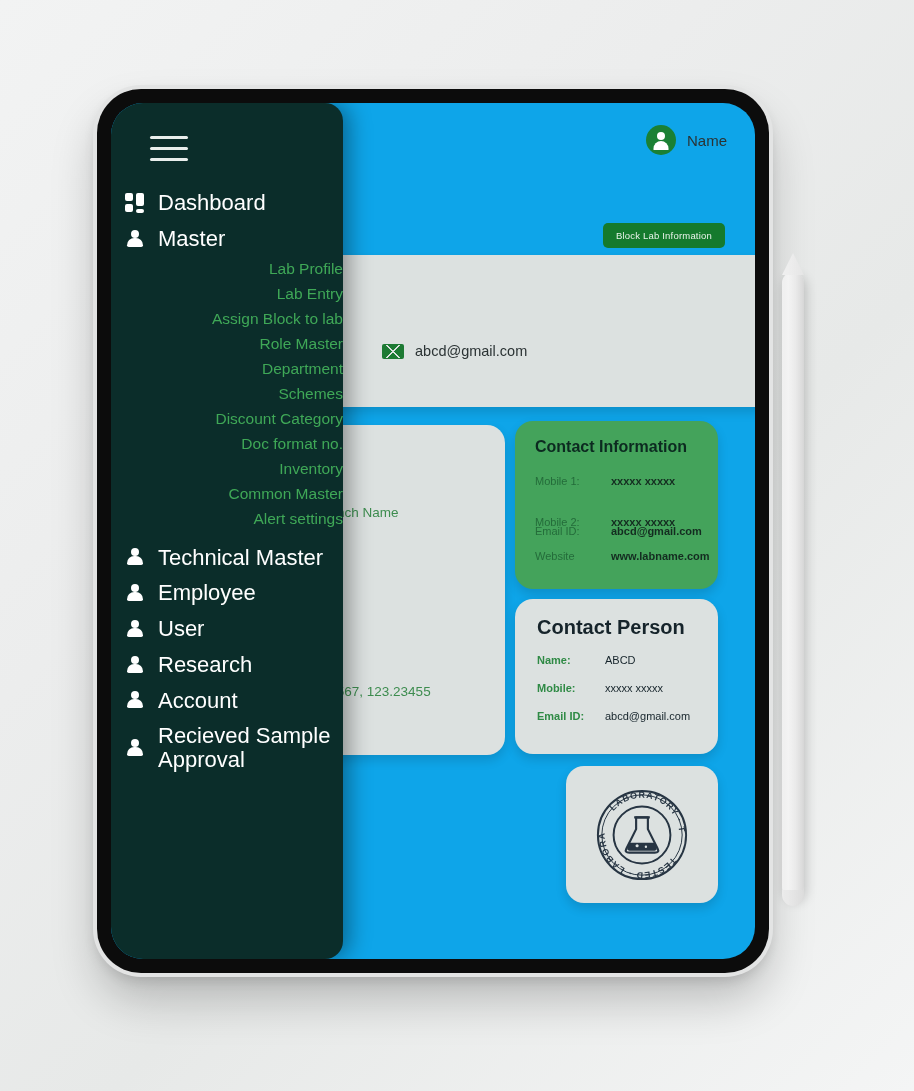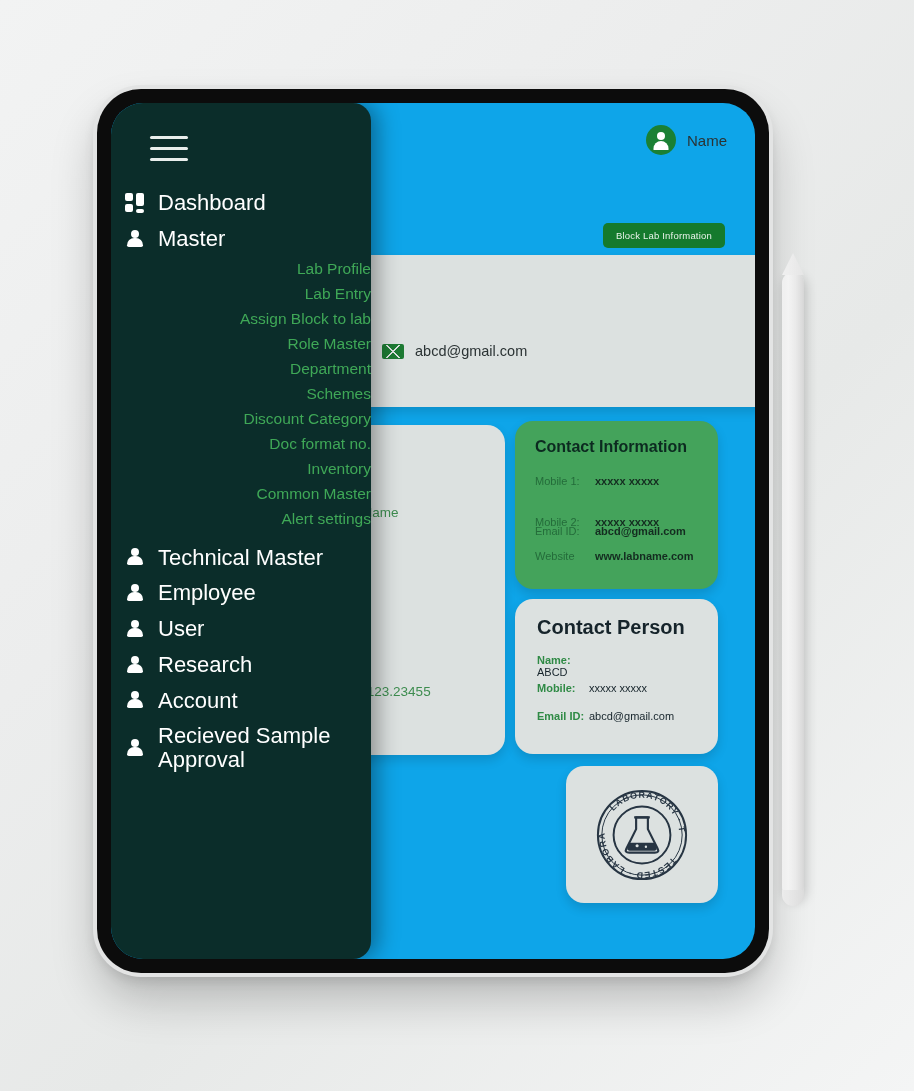--- a/index.html
+++ b/index.html
@@ -113,21 +113,21 @@
   
   #branchcard{ left:9px; top:322px; width:385px; height:330px; }
   .branchtitle{ position:absolute; left:196px; top:80px; font-size:13.5px; color:#3d8c4f; }
   .branchcoord{ position:absolute; left:168px; top:259px; font-size:13.5px; color:#3d8c4f; }
 
   
   #contactinfo{ left:404px; top:318px; width:203px; height:168px;
                 background:#44a35b; }
   #contactinfo .ctitle{ position:absolute; left:20px; top:17px;
     font-size:16px; font-weight:700; color:#0c2a20; }
-  .kv{ position:absolute; display:flex; font-size:11px; }
+  .kv{ position:absolute; display:flex; font-size:11px;gap:16px; }
   .kv .k{ width:60px; color:#246c3a; }
   .kv .v{ color:#142c20; font-weight:700; }
 
   
   #contactperson{ left:404px; top:496px; width:203px; height:155px; }
   #contactperson .ctitle{ position:absolute; left:22px; top:17px;
     font-size:20px; font-weight:700; color:#16242b; }
   #contactperson .kv .k{ width:52px; color:#2f8a45; font-weight:700;}
   #contactperson .kv .v{ color:#16242b; font-weight:400; }
 
@@ -135,21 +135,21 @@
   #bottomleft{ left:9px; top:665px; width:175px; height:135px; }
   #bottomright{ left:455px; top:663px; width:152px; height:137px;
                 display:flex;align-items:center;justify-content:center; }
 
   
   .stamp{ width:98px; height:98px; }
 
   
   #drawer{
     position:absolute; left:0; top:0;
-    width:260px; height:100%;
+    width:232px; height:100%;
     background:#0b2d2a;
     border-radius:18px;
     box-shadow:6px 0 22px rgba(0,0,0,0.38);
     z-index:5;
     overflow:hidden;
   }
   .hamb{ position:absolute; left:39px; top:33px; width:38px; cursor:pointer; }
   .hamb span{ display:block; height:3px; background:#e9eeec; border-radius:2px;
               margin-bottom:8px; }
 
@@ -227,21 +227,21 @@
           <span class="v">abcd@gmail.com</span>
         </div>
         <div class="kv" style="left:20px;top:129px;">
           <span class="k">Website</span>
           <span class="v">www.labname.com</span>
         </div>
       </div>
 
       <div class="card" id="contactperson">
         <div class="ctitle">Contact Person</div>
-        <div class="kv" style="left:22px;top:55px;flex-direction:column;">
+        <div class="kv" style="left:22px;top:55px;">
           <span class="k">Name:</span>
           <span class="v">ABCD</span>
         </div>
         <div class="kv" style="left:22px;top:83px;">
           <span class="k">Mobile:</span>
           <span class="v">xxxxx xxxxx</span>
         </div>
         <div class="kv" style="left:22px;top:111px;">
           <span class="k">Email ID:</span>
           <span class="v">abcd@gmail.com</span>

